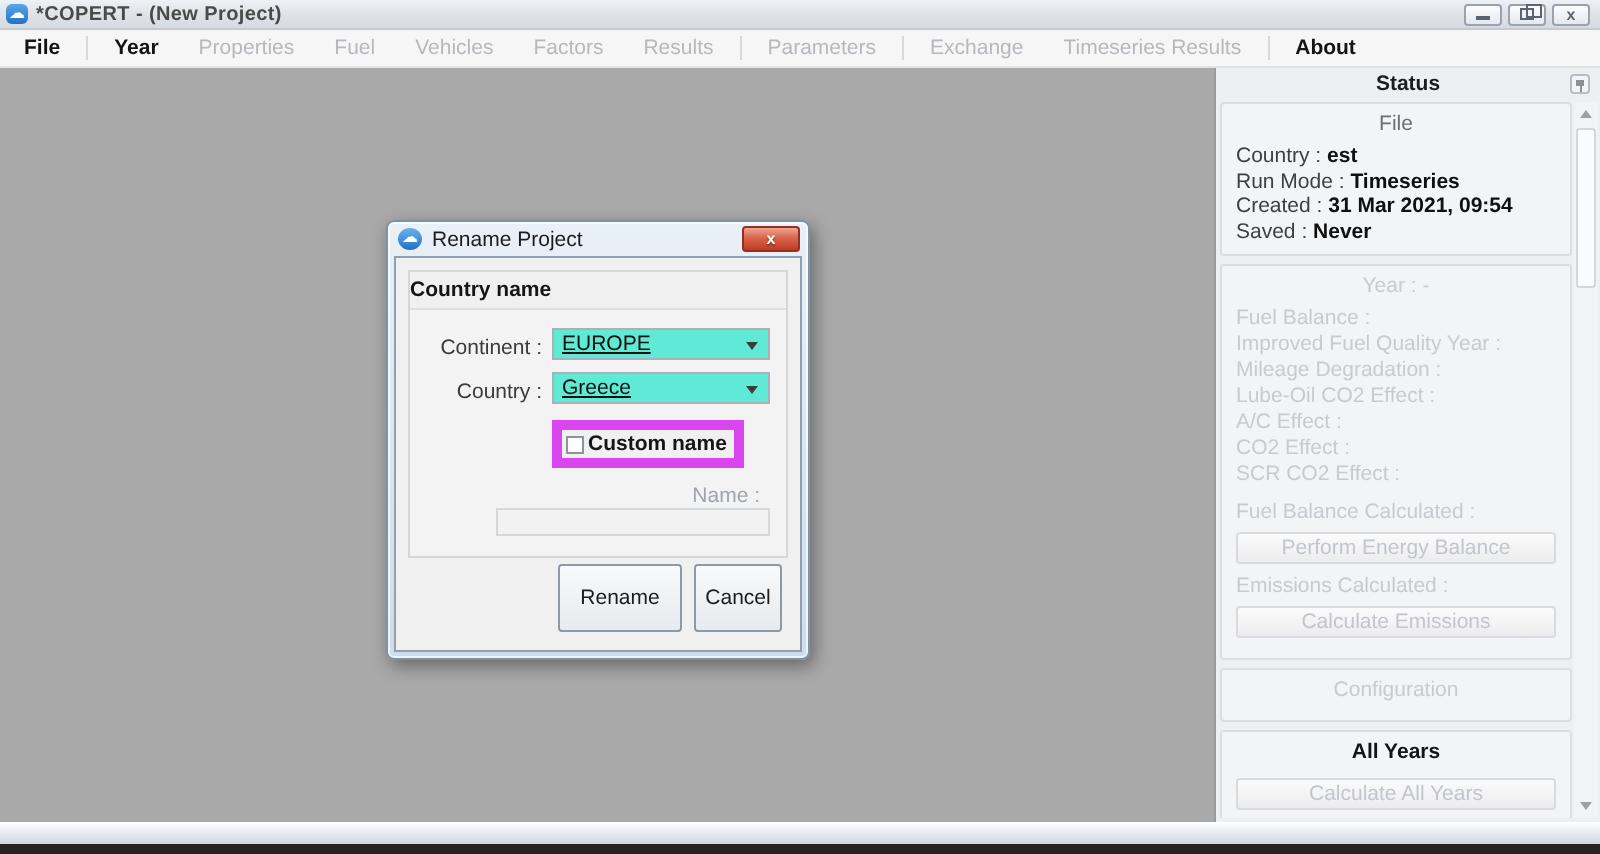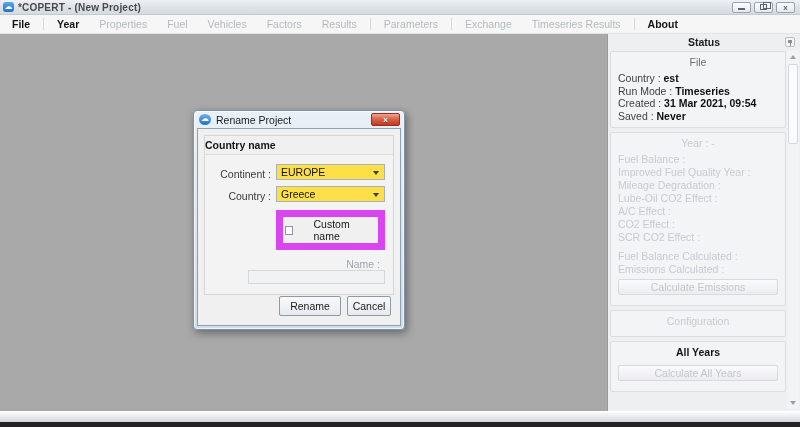--- a/index.html
+++ b/index.html
@@ -82,33 +82,33 @@
     text-shadow:0 1px 1px rgba(0,0,0,.4); }
   .dlg-client { position:absolute; left:3px; right:3px; top:17px; bottom:3px; background:#f0f0f0;
     border:1px solid #8fa1b0; }
   .dlg-group { margin:6px 6px 0; border:1px solid #d6d6d6; background:#f3f3f3; }
   .dlg-group-hd { border-bottom:1px solid #dedede; background:#f0f0f0; 
     font-size:10.5px; font-weight:bold; color:#161616; padding:3px 0; }
   .dlg-group-bd { padding:9px 8px 10px; }
   .frow { display:flex; align-items:flex-end; margin-bottom:6px; }
   .flbl { width:58px; text-align:right; margin-right:5px; font-size:10.5px; color:#3b3b3b; white-space:nowrap; }
   .flbl.dis { color:#9fa5ac; }
-  .combo { flex:1; height:16px; background:#fde047; border:1px solid #a9b1ba; display:flex;
-    align-items:center; padding:0 16px 0 4px; font-size:10.5px; color:#111; position:relative; }
+  .combo { flex:1; height:16px; background:#5eead4; border:1px solid #a9b1ba; display:flex;
+    align-items:center; padding:0 16px 0 4px; font-size:10.5px; color:#111; position:relative;text-decoration:underline; }
   .combo-arrow { position:absolute; right:5px; top:6px; width:0; height:0;
     border-left:3.5px solid transparent; border-right:3.5px solid transparent; border-top:4px solid #3c3c3c; }
   .chk-wrap { margin:8px 0 8px 63px; }
-  .chk-box { display:inline-flex; align-items:center; gap:20px; border:7px solid #d946ef;
-    background:#f0f0f0; padding:1px 4px 1px 2px; }
+  .chk-box { display:inline-flex; align-items:center; gap:2px; border:5px solid #d946ef;
+    background:#f0f0f0; padding:1px 4px 1px 2px;font-weight:bold; }
   .chk-sq { width:9px; height:9px; border:1px solid #8d949c; background:#fdfdfe; }
   .chk-label { font-size:10.5px; color:#161616; }
   .name-input { flex:1; height:16px; background:#f2f2f2; border:1px solid #d2d8dc;
     font-family:"Liberation Sans",sans-serif; font-size:10.5px; color:#666; }
   .dlg-footer { position:absolute; right:9px; bottom:9px; display:flex; gap:6px; }
-  .dlg-btn { height:20px; border:1px solid #8d99a4; border-radius:2px;
+  .dlg-btn { height:34px; border:1px solid #8d99a4; border-radius:2px;
     background:linear-gradient(#f8f9fa,#e7eaee); font-size:10.5px; color:#1c1c1c;
     font-family:"Liberation Sans",sans-serif; padding:0 2px; }
   .btn-rename { width:62px; }
   .btn-cancel { width:44px; }
 </style>
 </head>
 <body>
 
 <div id="app">
 
@@ -167,20 +167,21 @@
       <div class="sb-group">
         <div class="sb-group-hd dis">Year : -</div>
         <div class="sb-item">Fuel Balance :</div>
         <div class="sb-item">Improved Fuel Quality Year :</div>
         <div class="sb-item">Mileage Degradation :</div>
         <div class="sb-item">Lube-Oil CO2 Effect :</div>
         <div class="sb-item">A/C Effect :</div>
         <div class="sb-item">CO2 Effect :</div>
         <div class="sb-item">SCR CO2 Effect :</div>
         <div class="sb-item" style="margin-top:6px;">Fuel Balance Calculated :</div>
+        <button class="sb-btn" disabled="">Perform Energy Balance</button>
         <div class="sb-item">Emissions Calculated :</div>
         <button class="sb-btn" disabled="">Calculate Emissions</button>
       </div>
 
       <div class="sb-group">
         <div class="sb-group-hd dis">Configuration</div>
 
       </div>
 
       <div class="sb-group">

